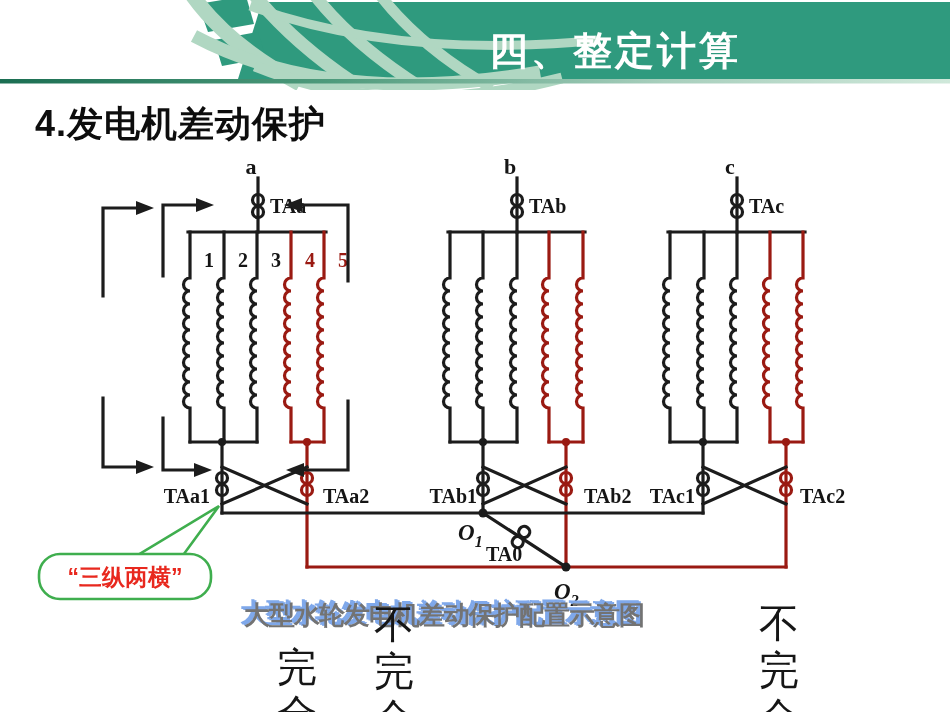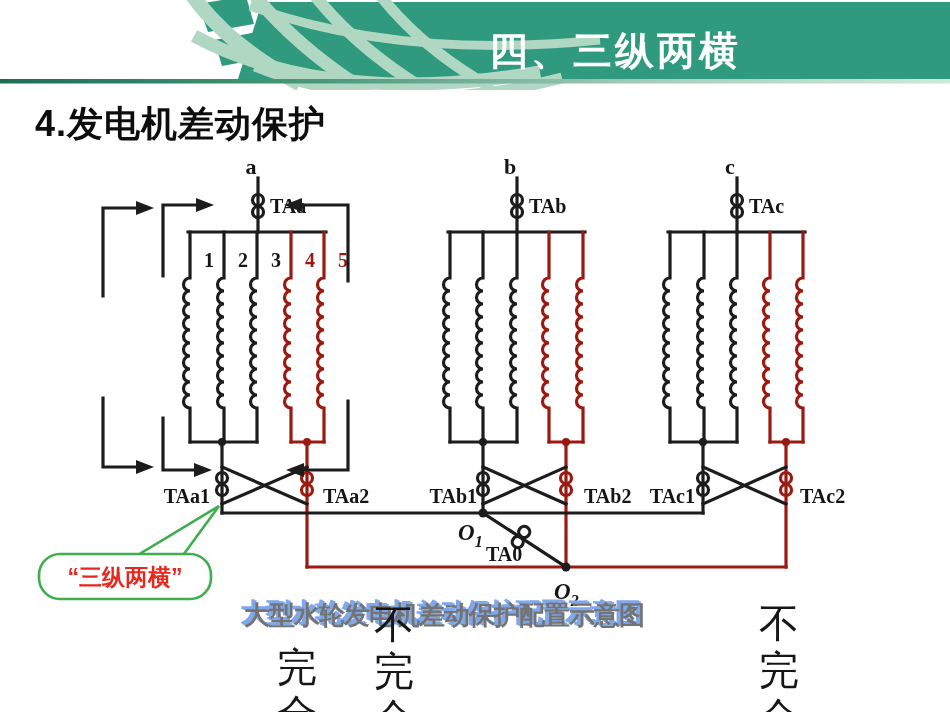--- a/index.html
+++ b/index.html
@@ -69,21 +69,21 @@
         <path d="M252,-8 Q290,40 352,82" stroke-width="13"></path>
         <path d="M312,-8 Q352,44 422,88" stroke-width="12"></path>
         <path d="M376,-10 Q420,48 492,88" stroke-width="11"></path>
         <path d="M194,36 Q330,108 540,72" stroke-width="13"></path>
         <path d="M255,66 Q392,122 562,78" stroke-width="11"></path>
         <path d="M250,6 Q400,60 600,40" stroke-width="9"></path>
       </g>
 
       <rect x="0" y="79" width="950" height="4.5" fill="url(#underGrad)"></rect>
     </svg>
-    <span class="header-title">四、三纵两横</span>
+    <span class="header-title">四、整定计算</span>
   </div>
 
   <div class="heading">4.发电机差动保护</div>
 
   <svg class="diagram" width="950" height="564" viewBox="0 148 950 564">
     <defs>
       <path id="branch" fill="none" d="M0,0 v46 a6.5,6.5 0 0 0 0,13 a6.5,6.5 0 0 0 0,13 a6.5,6.5 0 0 0 0,13 a6.5,6.5 0 0 0 0,13 a6.5,6.5 0 0 0 0,13 a6.5,6.5 0 0 0 0,13 a6.5,6.5 0 0 0 0,13 a6.5,6.5 0 0 0 0,13 a6.5,6.5 0 0 0 0,13 a6.5,6.5 0 0 0 0,13 v34"></path>
       <g id="ctloop" fill="none">
         <circle cx="0" cy="-6" r="5.5"></circle>
         <circle cx="0" cy="6" r="5.5"></circle>

